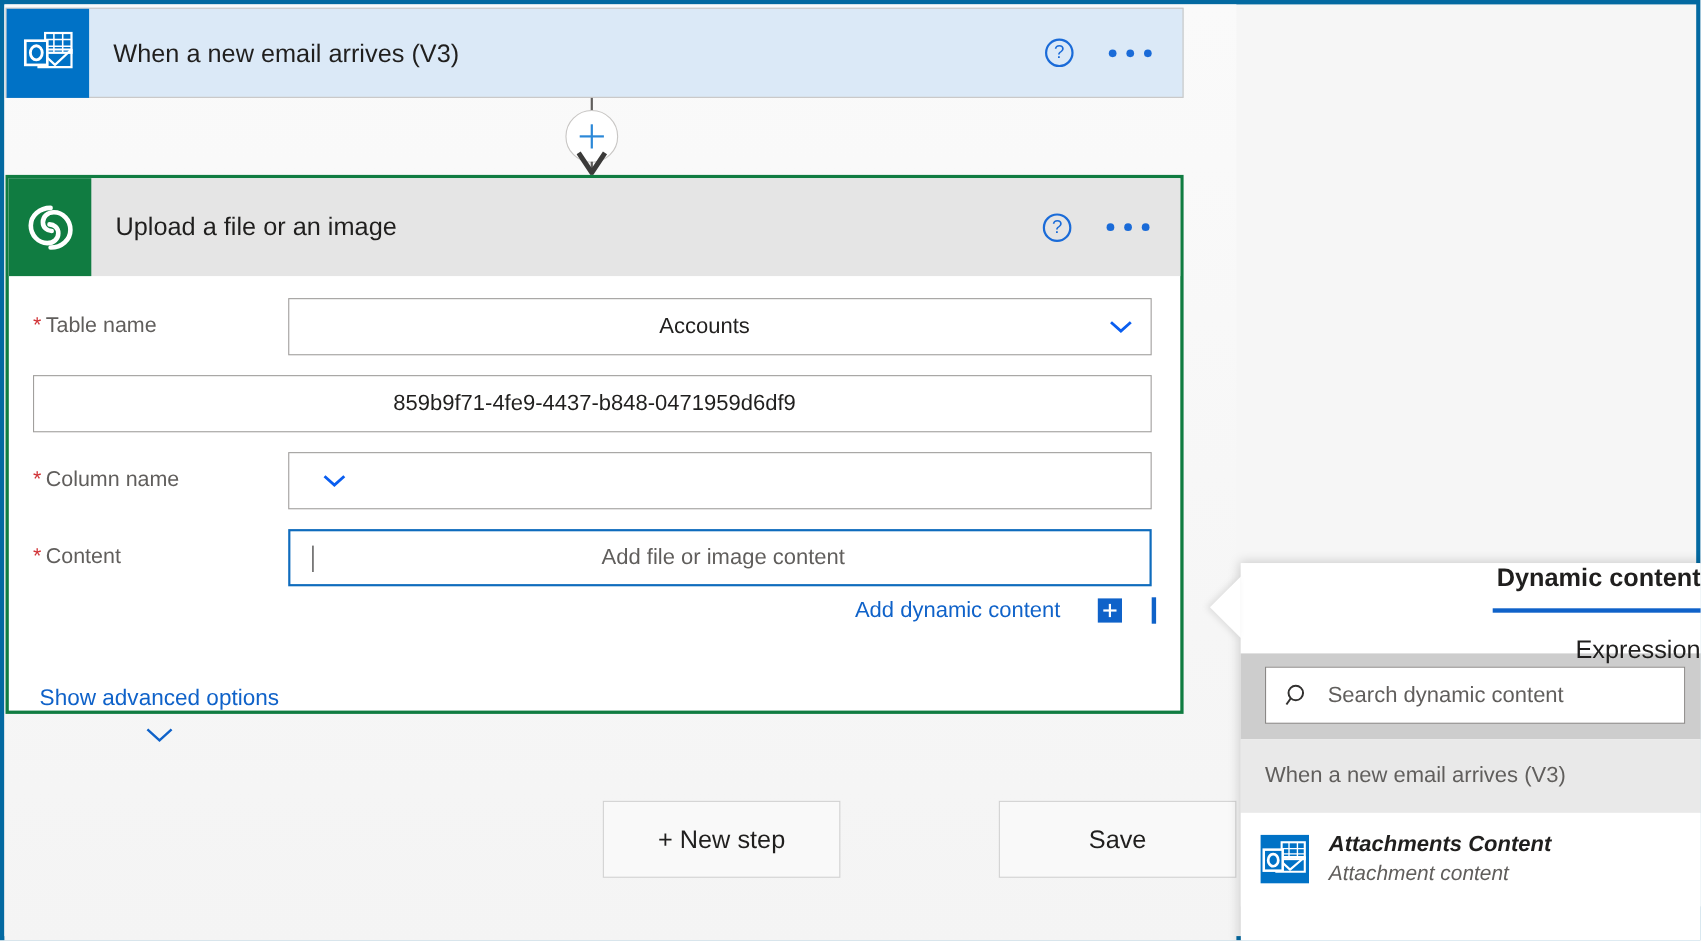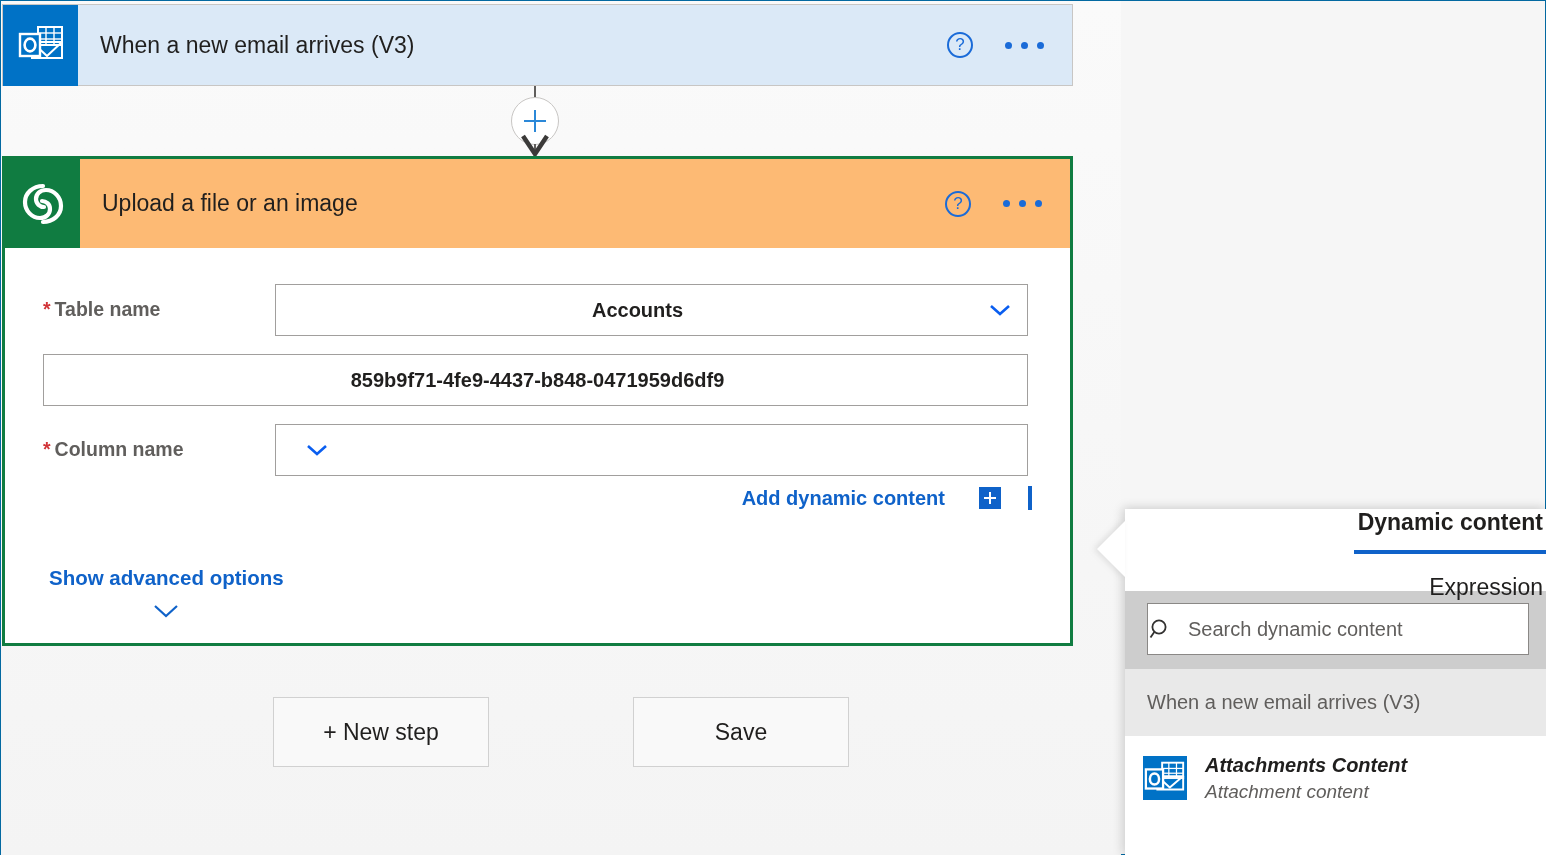--- a/index.html
+++ b/index.html
@@ -7,21 +7,21 @@
     margin: 0; padding: 0;
     width: 1546px; height: 855px;
     font-family: "Liberation Sans", sans-serif;
     background: #ffffff;
     overflow: hidden;
   }
   #root {
     position: relative;
     width: 1546px; height: 855px;
     background: #f6f6f6;
-    border: 1px solid #0369a1;
+    border: 4px solid #0369a1;
   }
 
   
   #canvas {
     position: absolute; left: 0; top: 0;
     width: 1120px; height: 855px;
     background: linear-gradient(180deg,#fafafa 0%, #f4f4f4 100%);
   }
 
   
@@ -81,27 +81,27 @@
   }
 
   
   #action-card {
     position: absolute; left: 1px; top: 155px;
     width: 1071px; height: 490px;
     background: #ffffff;
     border: 3px solid #107c41;
   }
   #action-header {
-    height: 89px; background: #fdba74;
+    height: 89px; background: #e5e5e5;
     display: flex; align-items: center;
   }
   #action-icon-box { background: #107c41; width: 75px; height: 89px; }
 
   
-  #action-body { padding: 16px; position: relative; font-weight: bold; }
+  #action-body { padding: 0; position: relative; }
   .form-row {
     display: flex; align-items: flex-start;
     padding: 0 26px 0 22px;
     margin-top: 18px;
   }
   .form-row:first-child { margin-top: 20px; }
   .field-label {
     width: 232px; flex: 0 0 232px;
     font-size: 19.5px; color: #605e5c;
     padding-top: 14px; white-space: nowrap;
@@ -144,22 +144,22 @@
   #dyn-plus-bar { width: 4px; height: 24px; background: #0f62c9; margin-left: 3px; }
 
   #advanced-row {
     display: flex; align-items: center; gap: 14px;
     padding: 0 0 0 28px; margin-top: 56px; width: fit-content; cursor: pointer; flex-direction: column;
   }
   #advanced-label { font-size: 20.5px; color: #0f62c9; white-space: nowrap; }
 
   
   #bottom-buttons {
-    position: absolute; left: 0; top: 696px;
-    width: 1120px; display: flex; justify-content: center; gap: 144px;
+    position: absolute; left: 0; top: 724px;
+    width: 1120px; display: flex; justify-content: flex-end; gap: 144px;
   }
   .flat-btn {
     width: 216px; height: 70px; background: #f9f9f9;
     border: 1px solid #d1d1d1;
     font-size: 23px; color: #201f1e;
     display: flex; align-items: center; justify-content: center;
     cursor: pointer;
   }
 
   
@@ -185,21 +185,21 @@
   .dyn-tab {
     font-size: 23px; color: #201f1e; padding: 0 4px 14px 4px; cursor: pointer;
     white-space: nowrap;
   }
   .dyn-tab.active { font-weight: bold; border-bottom: 4px solid #0f62c9; }
   #dyn-searchwrap {
     background: #cdcdcd; padding: 12px 18px 14px 22px;
   }
   #dyn-search {
     height: 52px; background: #ffffff; border: 1px solid #8a8886;
-    display: flex; align-items: center; gap: 16px;
+    display: flex; align-items: center; padding-left: 16px; gap: 16px;
   }
   #dyn-search .ph { font-size: 20px; color: #605e5c; }
   #dyn-group {
     background: #e9e9e9; padding: 22px 0 22px 22px;
     font-size: 20px; color: #605e5c;
   }
   .dyn-item {
     display: flex; align-items: center; gap: 18px;
     padding: 16px 0 16px 18px; background: #ffffff; cursor: pointer; font-style: italic;
   }
@@ -301,20 +301,31 @@
           </div>
           <div class="field-control">
             <div class="textbox">
               <svg class="chev" viewBox="0 0 22 12">
                 <path d="M2 2 L11 10 L20 2" fill="none" stroke="#0a5ef0" stroke-width="2.6"></path>
               </svg>
             </div>
           </div>
         </div>
 
+        <div class="form-row">
+          <div class="field-label">
+            <span class="req">*</span><span>Content</span>
+          </div>
+          <div class="field-control">
+            <div class="textbox focused">
+              <span class="caret"></span>
+                <span class="value placeholder">Add file or image content</span>
+            </div>
+          </div>
+        </div>
 
         <div id="dyn-link-row">
           <span id="dyn-link">Add dynamic content</span>
           <span id="dyn-plus">
               <span class="h"></span>
               <span class="v"></span>
             </span>
           <span id="dyn-plus-bar"></span>
         </div>
 

